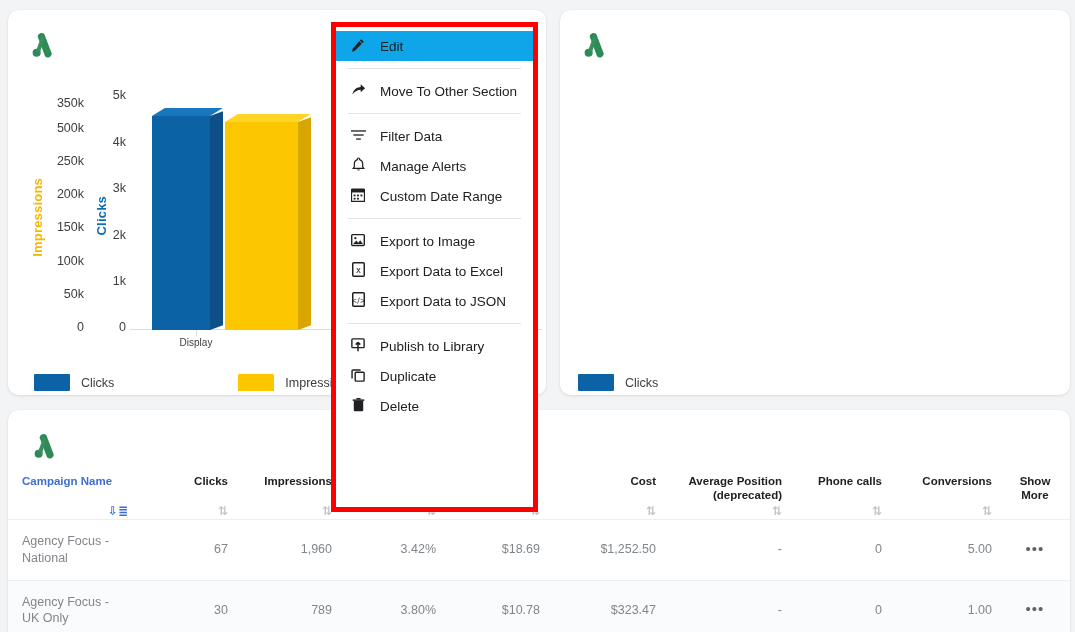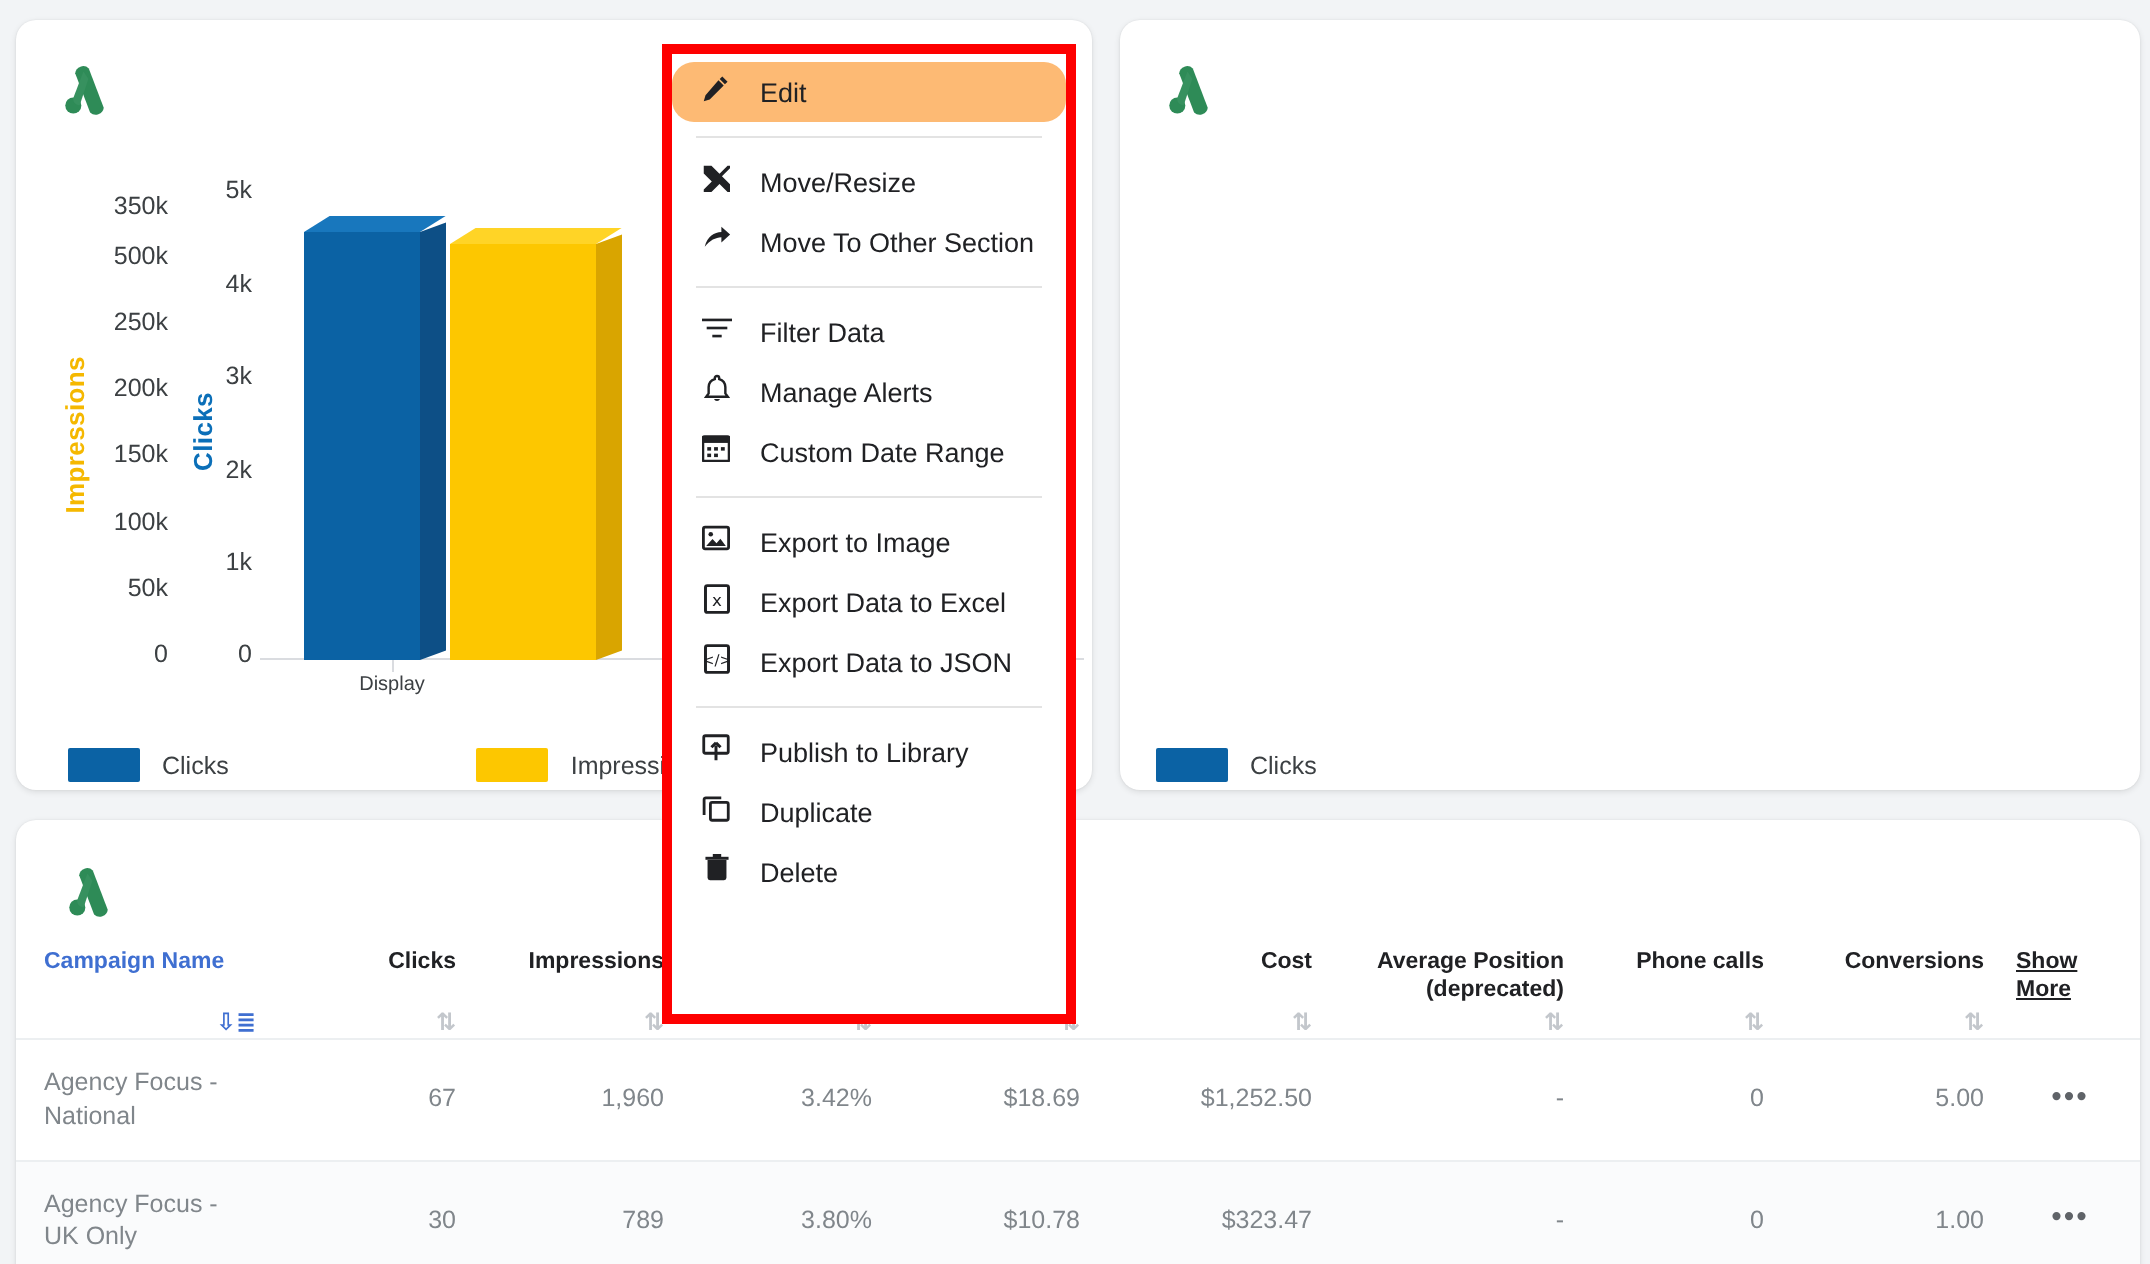--- a/index.html
+++ b/index.html
@@ -79,21 +79,21 @@
 
   
   table { width: 100%; border-collapse: collapse; table-layout: fixed; }
   thead th {
     font-size: 11.5px; font-weight: bold; color: #202124;
     padding: 6px 8px 16px 8px; vertical-align: top; position: relative;
     line-height: 1.25;
   }
   thead th.first { color: #3f6fd1; text-align: left; padding-left: 14px; }
   thead th.num   { text-align: right; }
-  thead th.last  { text-align: left; text-decoration: underline; }
+  thead th.last  { text-align: center; }
   .sort-ic {
     position: absolute; bottom: 2px; font-size: 12px; color: #c3c7cc;
     font-family: "DejaVu Sans", sans-serif; line-height: 1;
   }
   thead th.num .sort-ic  { right: 8px; }
   thead th.first .sort-ic{ left: 100px; color:#3f6fd1; }
   tbody td {
     font-size: 12.5px; color: #80868b; padding: 13px 8px; line-height: 1.35;
     border-top: 1px solid #eceff1;
   }
@@ -110,21 +110,21 @@
   #menu-highlight {
     position: absolute; left: 331px; top: 22px; width: 207px; height: 490px;
     border: 5px solid #fe0000; background: #ffffff; z-index: 40;
   }
   #menu { position: absolute; inset: 0; background:#fff; padding: 4px 0 0 0; overflow:hidden; }
   .mi {
     display: flex; align-items: center; height: 30px;
     padding: 0 10px 0 14px; font-size: 13.5px; color: #202124; gap: 14px;
     white-space: nowrap;
   }
-  .mi.active { background: #fdba74; border-radius: 11px; }
+  .mi.active { background: #0ea5e9; }
   .mi .gi {
     width: 16px; text-align: center; font-size: 14px; color: #202124;
     font-family: "DejaVu Sans", sans-serif; flex: none;
   }
   .msep { height: 1px; background: #e3e3e3; margin: 7px 12px; }
 </style>
 </head>
 <body>
 
 <div id="root">
@@ -314,28 +314,20 @@
               <path d="M11.6 1.4l3 3-1.5 1.5-3-3zM9.4 3.6l3 3L4.4 14.6 1 15.6l1-3.4z" fill="#202124"></path>
             </svg>
         </span>
         <span>Edit</span>
       </div>
 
       <div class="msep"></div>
 
       <div class="mi">
         <span class="gi">
-          <svg width="14" height="14" viewBox="0 0 16 16">
-              <path d="M1 1h4.4L10 5.6 14.6 1H16v1.4L11.4 7l4.6 4.6V16h-1.4L10 11.4 5.4 16H1v-1.4L5.6 10 1 5.4z" fill="#202124"></path>
-            </svg>
-        </span>
-        <span>Move/Resize</span>
-      </div>
-      <div class="mi">
-        <span class="gi">
           <svg width="15" height="14" viewBox="0 0 16 16">
               <path d="M1 13c1.5-6 5.5-8.2 9.5-8.4V1.5L15.5 6l-5 4.6V7.6C7.2 7.8 4 9.2 1 13z" fill="#202124"></path>
             </svg>
         </span>
         <span>Move To Other Section</span>
       </div>
 
       <div class="msep"></div>
 
       <div class="mi">

